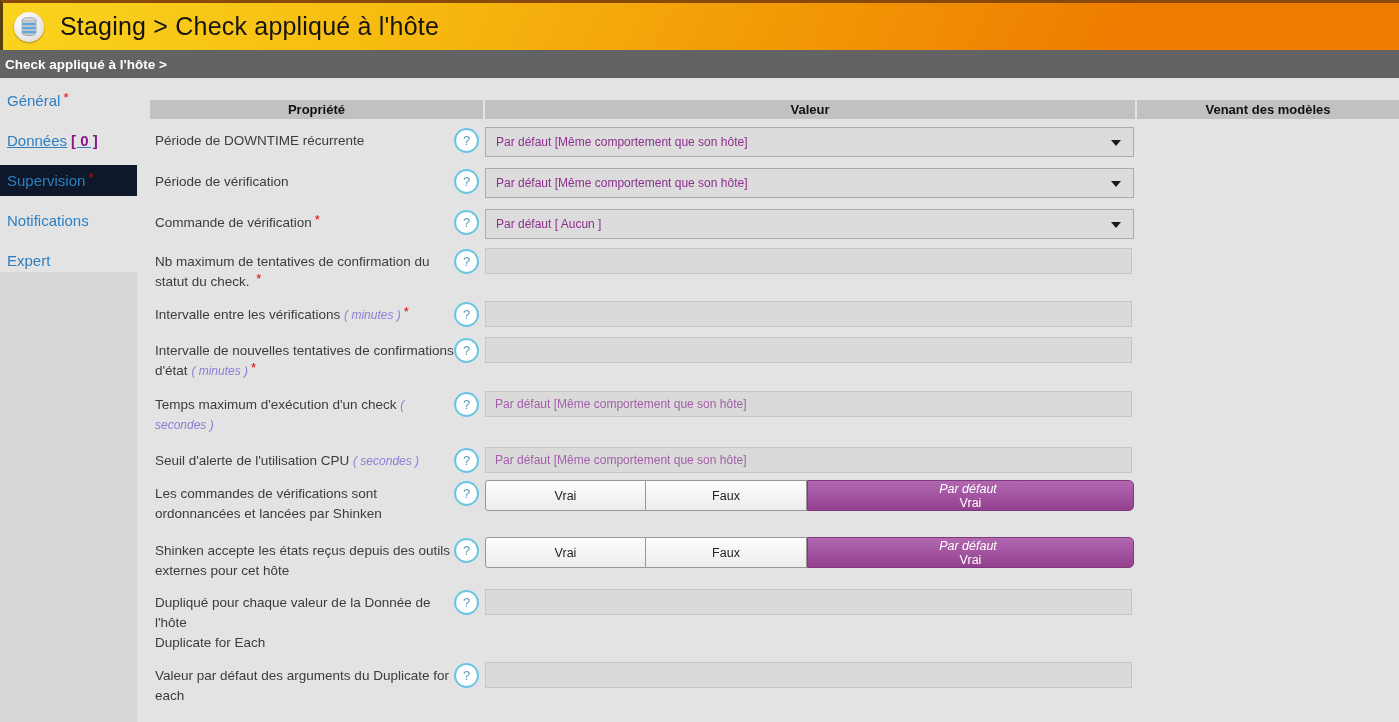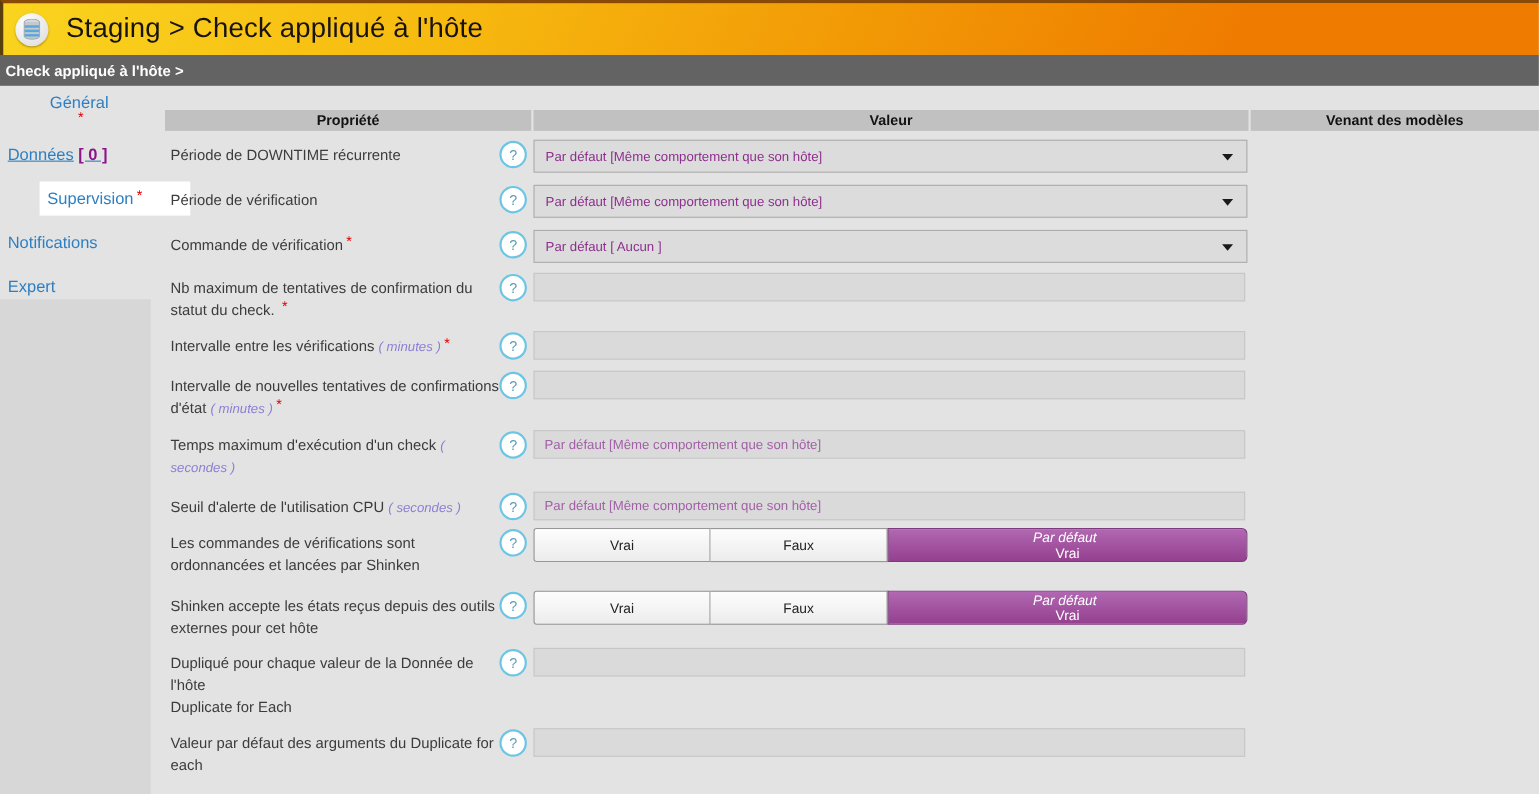--- a/index.html
+++ b/index.html
@@ -33,21 +33,21 @@
     background:#636363; color:#ffffff; display:flex; align-items:center;
   }
   .crumb-bar span{ margin-left:5px; font-size:13.5px; font-weight:bold; }
   
   .sidebar{ position:absolute; left:0; top:78px; width:150px; }
   .side-item{
     position:absolute; left:0; width:137px; height:31px;
     display:flex; align-items:center; padding-left:7px;
     font-size:15px; color:#2d7fc1; cursor:pointer;
   }
-  .side-item.active{ background:#ffffff;margin-left:36px; }
+  .side-item.active{ background:#0f172a; }
   .req{ color:#e40000; font-size:13px; margin-left:3px; position:relative; top:-3px; }
   .badge{ color:#8b168b; font-weight:bold; font-size:15px; margin-left:4px; }
   .side-footer{
     position:absolute; left:0; top:272px; width:137px; height:450px;
     background:#d7d7d7;
   }
   
   .thead{ position:absolute; left:150px; top:100px; height:19px; }
   .th{
     position:absolute; top:0; height:19px; background:#c1c1c1;
@@ -114,21 +114,21 @@
     </svg>
   </div>
   <div class="app-title">Staging &gt; Check appliqué à l'hôte</div>
 </div>
 
 <div class="crumb-bar">
   <span>Check appliqué à l'hôte &gt;</span>
 </div>
 
 <div class="sidebar">
-  <div class="side-item" style="top:7px;flex-direction:column;">
+  <div class="side-item" style="top:7px;">
     <span>Général</span>
     <span class="req">*</span>
   </div>
   <div class="side-item" style="top:47px;text-decoration:underline;">
     <span>Données</span>
     <span class="badge">[ 0 ]</span>
   </div>
   <div class="side-item active" style="top:87px;">
     <span>Supervision</span>
     <span class="req">*</span>

